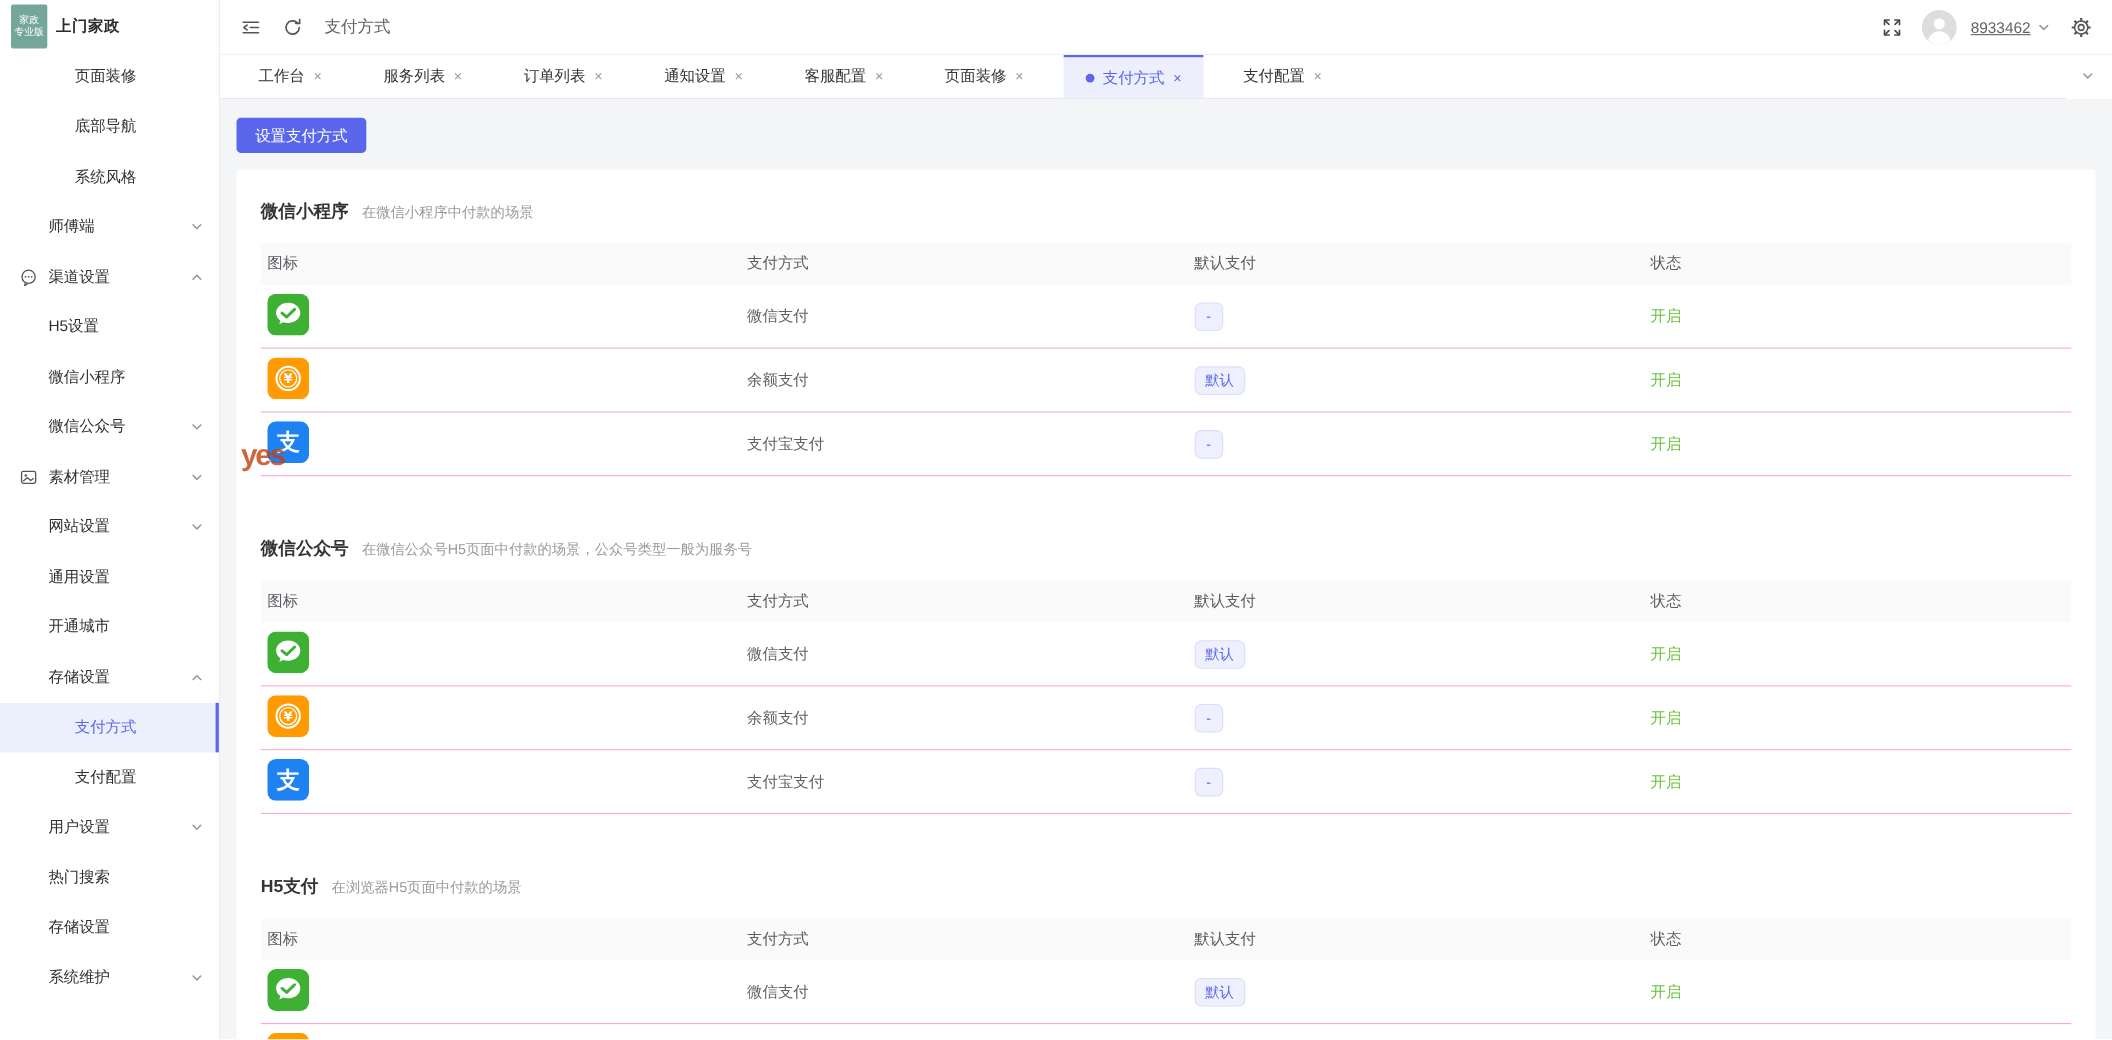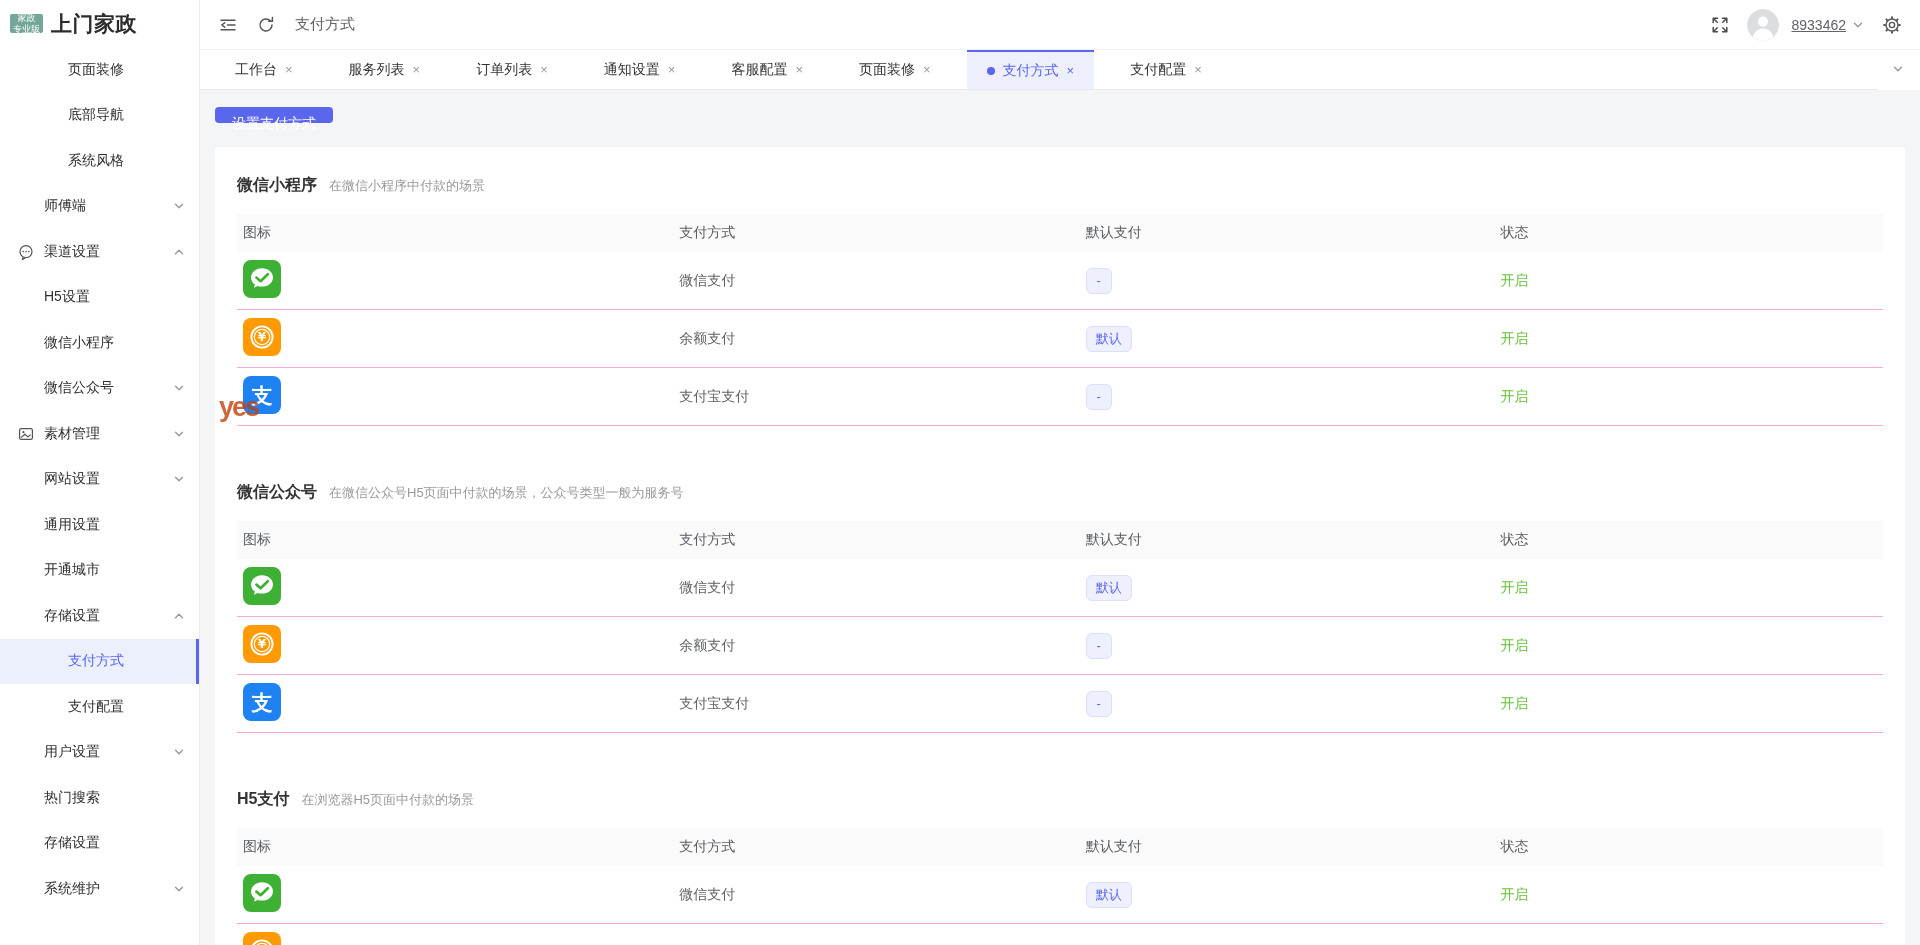--- a/index.html
+++ b/index.html
@@ -4,24 +4,24 @@
 <style>
   * { margin:0; padding:0; box-sizing:border-box; }
   html,body { width:1920px; height:945px; overflow:hidden; background:#fff;
     font-family:"Liberation Sans","DejaVu Sans",sans-serif; color:#333; }
   .app { display:flex; width:1920px; height:945px; }
 
   
   .sidebar { width:200px; height:945px; background:#fff; border-right:1px solid #ebebeb;
     flex:0 0 200px; overflow:hidden; }
   .logo-row { height:47px; display:flex; align-items:center; padding-left:10px; }
-  .logo-badge { width:33px; height:19px; background:#74a79a; border-radius:2px; color:#fff;
+  .logo-badge { width:33px; height:40px; background:#74a79a; border-radius:2px; color:#fff;
     display:flex; flex-direction:column; align-items:center; justify-content:center;
     font-size:9px; line-height:1.15; flex:0 0 33px; }
-  .brand-title { font-size:21px; font-weight:700; color:#2b2b2b; margin-left:8px; letter-spacing:.5px; }
+  .brand-title { font-size:14px; font-weight:700; color:#2b2b2b; margin-left:8px; letter-spacing:.5px; }
   .menu { }
   .s-item { position:relative; height:45.5px; display:flex; align-items:center;
     font-size:14px; color:#303030; cursor:pointer; }
   .s-item.lv1 { padding-left:18px; }
   .s-item.lv2 { padding-left:44px; }
   .s-item.lv3 { padding-left:68px; }
   .s-item .icn { display:inline-flex; width:16px; height:16px; margin-right:10px; }
   .s-item .s-chev { position:absolute; right:14px; width:12px; height:12px; margin:0; }
   .s-item.active { background:#eceffc; color:#5a66ec; border-right:3px solid #5a66ec; }
   .s-item.active .s-label { color:#5a66ec; }
@@ -47,21 +47,21 @@
   .tab .close { margin-left:8px; color:#999; font-size:13px; cursor:pointer; }
   .tab.active { background:#edf0fc; color:#5a66ec; border-top:2px solid #5a66ec; }
   .tab.active .close { color:#5a66ec; }
   .tab .dot { width:8px; height:8px; border-radius:50%; background:#5a66ec; margin-right:8px; }
   .tabs-more { position:absolute; right:0; top:0; width:42px; height:40px; display:flex;
     align-items:center; justify-content:center; cursor:pointer; background:#fff; }
   .tabs-more .icn { width:14px; height:14px; display:inline-flex; }
 
   .content { flex:1; background:#f4f5f7; padding:17px 15px 0 15px; overflow:hidden; }
   .btn-primary { display:inline-block; background:#5a66ec; color:#fff; font-size:14px;
-    border:none; border-radius:4px; height:16px; line-height:32px; padding:0 17px; cursor:pointer;
+    border:none; border-radius:4px; height:32px; line-height:32px; padding:0 17px; cursor:pointer;
     font-family:inherit; }
   .card { background:#fff; border-radius:4px; margin-top:15px; padding:28px 22px 0 22px; }
 
   .section + .section { margin-top:56px; }
   .sec-head { display:flex; align-items:baseline; }
   .sec-title { font-size:16px; font-weight:700; color:#333; }
   .sec-sub { font-size:13px; color:#9a9a9a; margin-left:12px; }
 
   .ptable { margin-top:18px; }
   .t-head, .t-row { display:grid; grid-template-columns:26.5% 24.7% 25.2% 1fr; align-items:center; }

